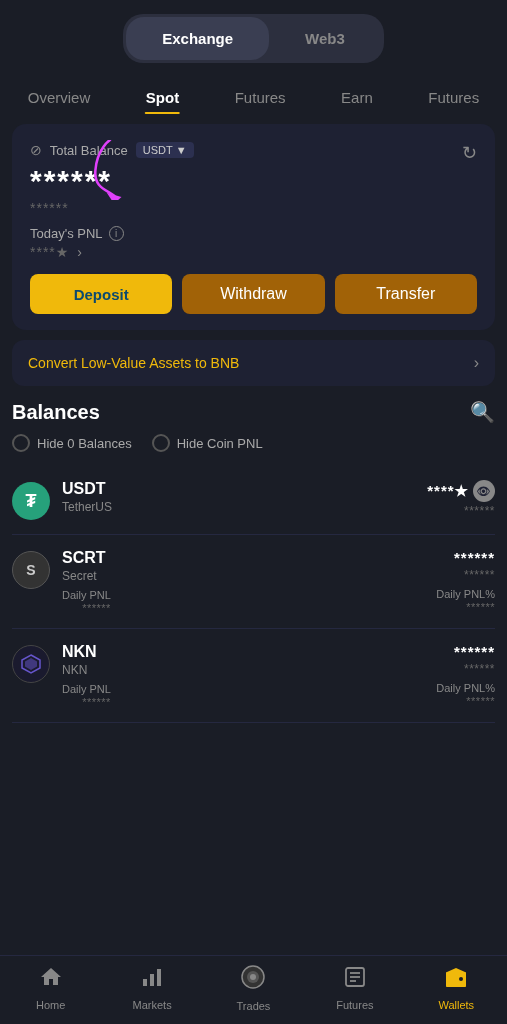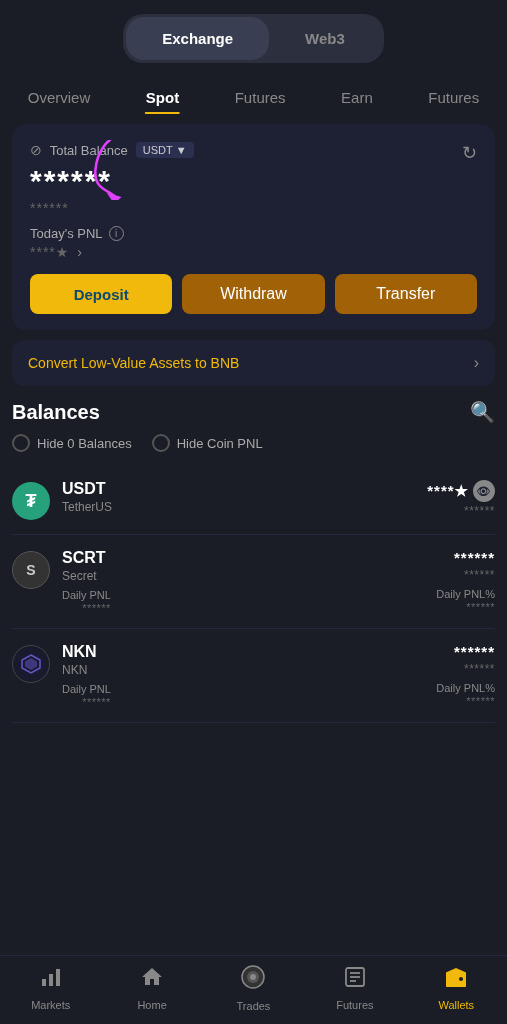--- a/index.html
+++ b/index.html
@@ -577,34 +577,34 @@
   </div>
 
 </div>
 
 <div class="spacer-bottom"></div>
 
 <div class="bottom-nav">
   <div class="nav-item">
     <div class="nav-item-icon">
       <svg width="24" height="24" viewBox="0 0 24 24" fill="#888">
+        <path d="M10 20v-6h4v6h5v-8h3L12 3 2 12h3v8z"></path>
+      </svg>
+    </div>
+    <span class="nav-item-label">Home</span>
+  </div>
+  <div class="nav-item">
+    <div class="nav-item-icon">
+      <svg width="24" height="24" viewBox="0 0 24 24" fill="#888">
         <rect x="3" y="14" width="4" height="7"></rect>
         <rect x="10" y="9" width="4" height="12"></rect>
         <rect x="17" y="4" width="4" height="17"></rect>
       </svg>
     </div>
     <span class="nav-item-label">Markets</span>
-  </div>
-  <div class="nav-item">
-    <div class="nav-item-icon">
-      <svg width="24" height="24" viewBox="0 0 24 24" fill="#888">
-        <path d="M10 20v-6h4v6h5v-8h3L12 3 2 12h3v8z"></path>
-      </svg>
-    </div>
-    <span class="nav-item-label">Home</span>
   </div>
   <div class="nav-item">
     <div class="nav-item-icon">
       <svg width="26" height="26" viewBox="0 0 26 26">
         <circle cx="13" cy="13" r="11" fill="#333" stroke="#888" stroke-width="1.5"></circle>
         <circle cx="13" cy="13" r="6" fill="#555"></circle>
         <circle cx="13" cy="13" r="3" fill="#888"></circle>
       </svg>
     </div>
     <span class="nav-item-label">Trades</span>

